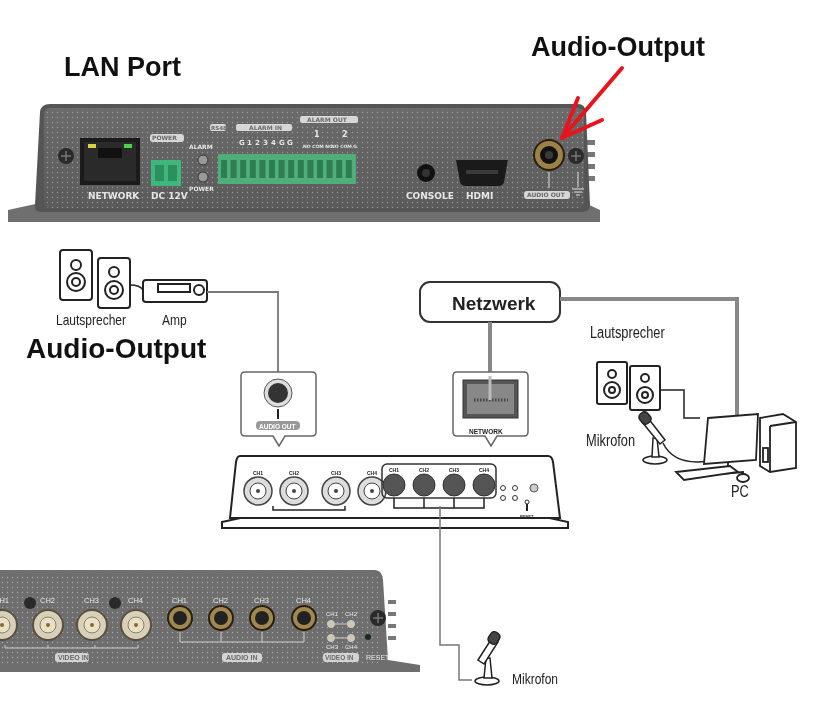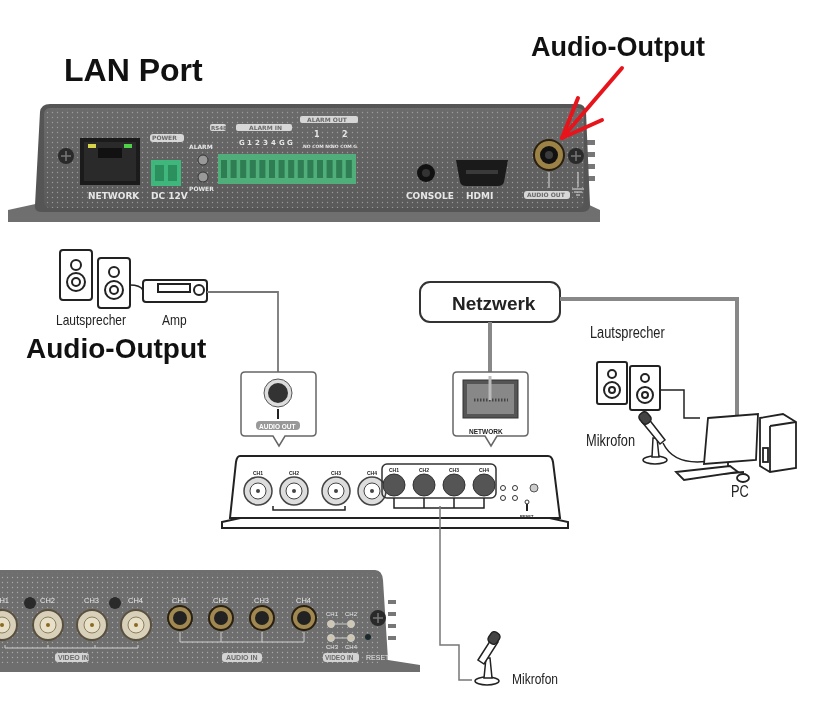--- a/index.html
+++ b/index.html
@@ -123,21 +123,21 @@
   <text x="466" y="199" class="panel-lbl" font-size="9">HDMI</text>
   <text x="527" y="197" class="pill-t" font-size="6">AUDIO OUT</text>
 
   <g id="red-arrow" stroke-width="4" stroke-linecap="round" fill="none" stroke="#e8141c">
     <path d="M622 68 L562 138"></path>
     <path d="M562 138 L578 98"></path>
     <path d="M562 138 L602 120"></path>
   </g>
 </svg>
 
-<div class="abs callout" style="left:64px;top:52px;font-size:32px;">LAN Port</div>
+<div class="abs callout" style="left:64px;top:52px;font-size:27px;">LAN Port</div>
 <div class="abs callout" style="left:531px;top:32px;font-size:27px;">Audio-Output</div>
 
 <svg class="abs" style="left:0;top:240px" width="827" height="469">
 
   <g stroke="#222" stroke-width="2" fill="#fff">
     <rect x="60" y="10" width="32" height="50" rx="3"></rect>
     <circle cx="76" cy="25" r="5"></circle>
       <circle cx="76" cy="42" r="9"></circle>
       <circle cx="76" cy="42" r="4"></circle>
     <rect x="98" y="18" width="32" height="50" rx="3"></rect>

